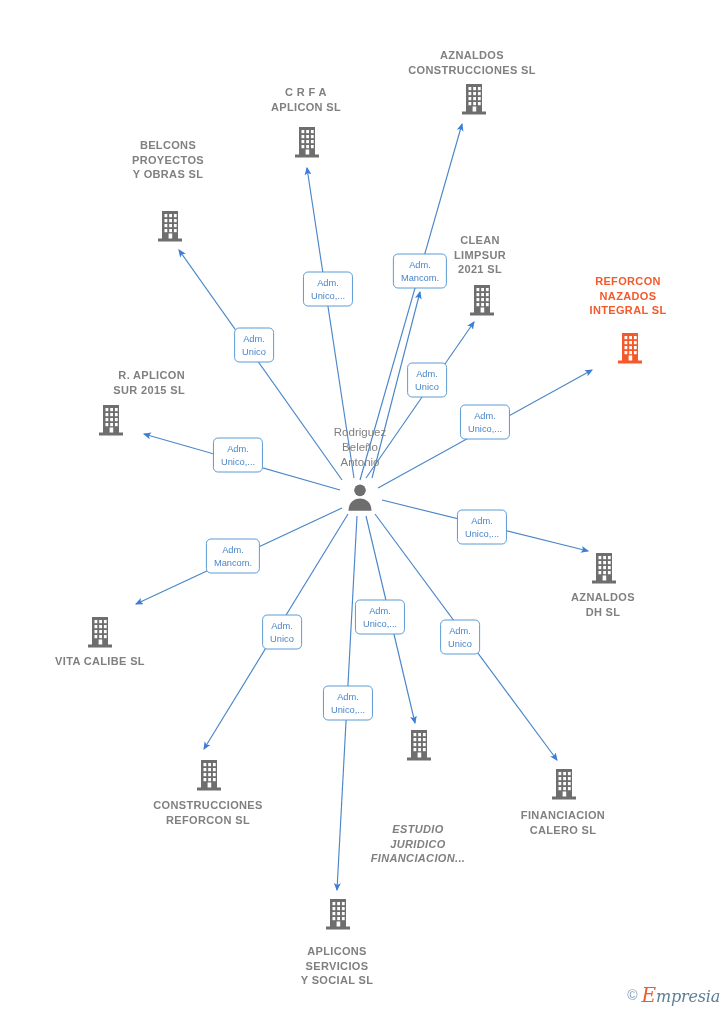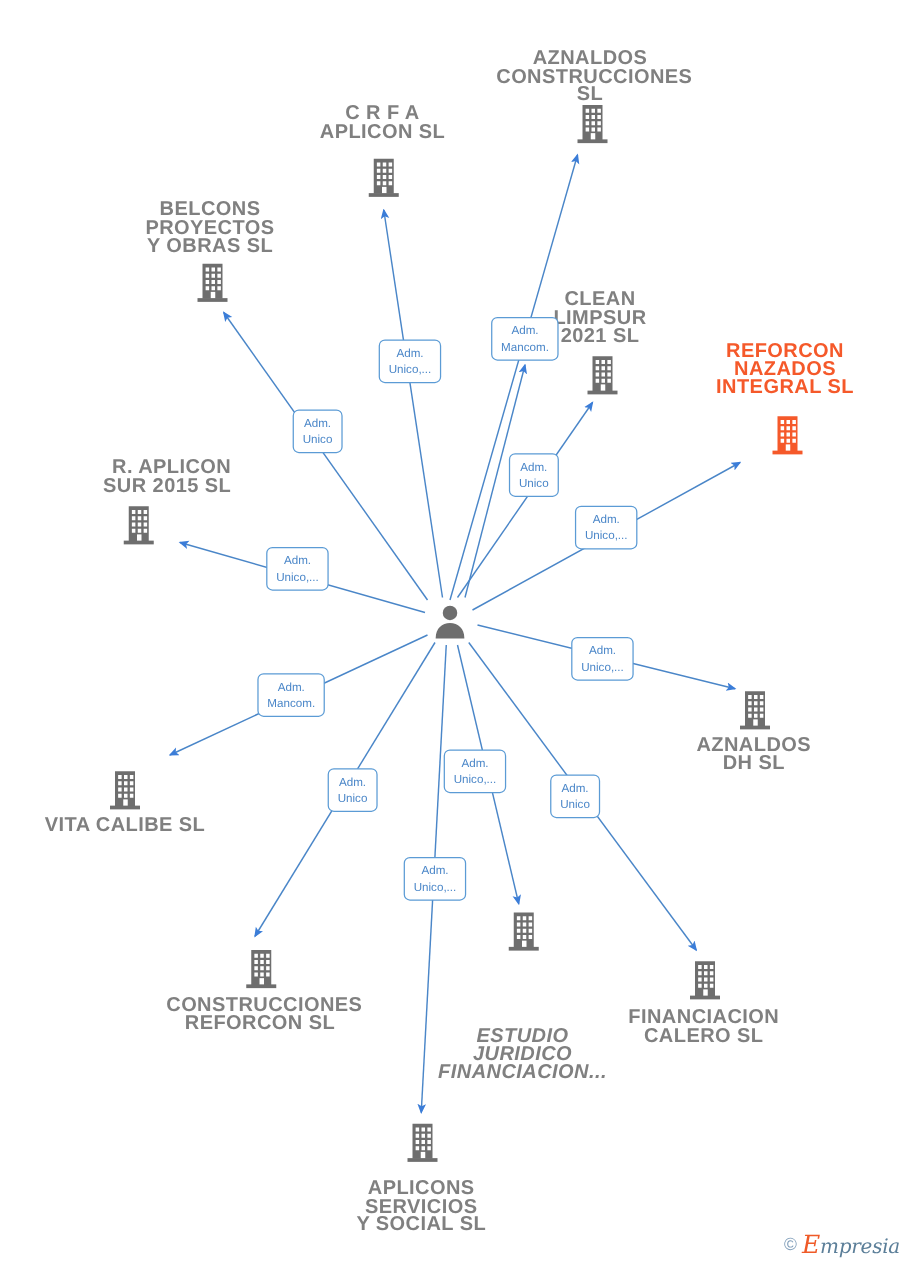--- a/index.html
+++ b/index.html
@@ -28,21 +28,21 @@
     width: 728px;
     height: 1015px;
   }
   .node {
     position: absolute;
     transform: translate(-50%, -50%);
     text-align: center;
     width: 150px;
   }
   .node-label {
-    font-size: 16px;
+    font-size: 11px;
     line-height: 14.5px;
     color: #808080;
     letter-spacing: 0.35px;
     white-space: pre-line;
     font-weight: bold;
   }
   .node-icon {
     display: block;
     margin: 0 auto;
   }
@@ -122,20 +122,25 @@
         <line x1="375" y1="514" x2="557" y2="760" marker-end="url(#arrowhead)"></line>
       </g>
   </svg>
 
   <div class="node" style="left:360px; top:498px; width:160px;">
     <svg class="node-icon" width="34" height="34" viewBox="0 0 24 24">
       <circle cx="12" cy="6.6" r="4.1" fill="#6e6e6e"></circle>
       <path d="M3.9 21 C3.9 15.3 7.5 12.3 12 12.3 C16.5 12.3 20.1 15.3 20.1 21 Z" fill="#6e6e6e"></path>
     </svg>
   </div>
+  <div class="node" style="left:360px; top:447px; width:160px;">
+    <div class="person-label">Rodriguez
+Beleño
+Antonio</div>
+  </div>
 
   <div id="nodes-layer">
       <div class="node" style="left: 474px; top: 99px; width: 40px;">
         <svg class="node-icon" width="32" height="34" viewBox="0 0 32 34">
           <path d="M8 2 H24 V30 H8 Z" fill="#6e6e6e"></path>
           <rect x="10.5" y="5" width="2.8" height="3.2" fill="#ffffff"></rect>
           <rect x="15.2" y="5" width="2.8" height="3.2" fill="#ffffff"></rect>
           <rect x="19.9" y="5" width="2.8" height="3.2" fill="#ffffff"></rect>
           <rect x="10.5" y="10" width="2.8" height="3.2" fill="#ffffff"></rect>
           <rect x="15.2" y="10" width="2.8" height="3.2" fill="#ffffff"></rect>
@@ -189,21 +194,21 @@
           <rect x="10.5" y="15" width="2.8" height="3.2" fill="#ffffff"></rect>
           <rect x="15.2" y="15" width="2.8" height="3.2" fill="#ffffff"></rect>
           <rect x="19.9" y="15" width="2.8" height="3.2" fill="#ffffff"></rect>
           <rect x="10.5" y="20" width="2.8" height="3.2" fill="#ffffff"></rect>
           <rect x="15.2" y="20" width="2.8" height="3.2" fill="#ffffff"></rect>
           <rect x="19.9" y="20" width="2.8" height="3.2" fill="#ffffff"></rect>
           <rect x="14.6" y="24.5" width="3.6" height="5.5" fill="#ffffff"></rect>
           <rect x="4" y="29.5" width="24" height="3" fill="#6e6e6e"></rect>
         </svg>
       </div>
-      <div class="node" style="left: 168px; top: 183px;">
+      <div class="node" style="left: 168px; top: 160px;">
         <div class="node-label">BELCONS
 PROYECTOS
 Y OBRAS  SL</div>
       </div>
       <div class="node" style="left: 482px; top: 300px; width: 40px;">
         <svg class="node-icon" width="32" height="34" viewBox="0 0 32 34">
           <path d="M8 2 H24 V30 H8 Z" fill="#6e6e6e"></path>
           <rect x="10.5" y="5" width="2.8" height="3.2" fill="#ffffff"></rect>
           <rect x="15.2" y="5" width="2.8" height="3.2" fill="#ffffff"></rect>
           <rect x="19.9" y="5" width="2.8" height="3.2" fill="#ffffff"></rect>

